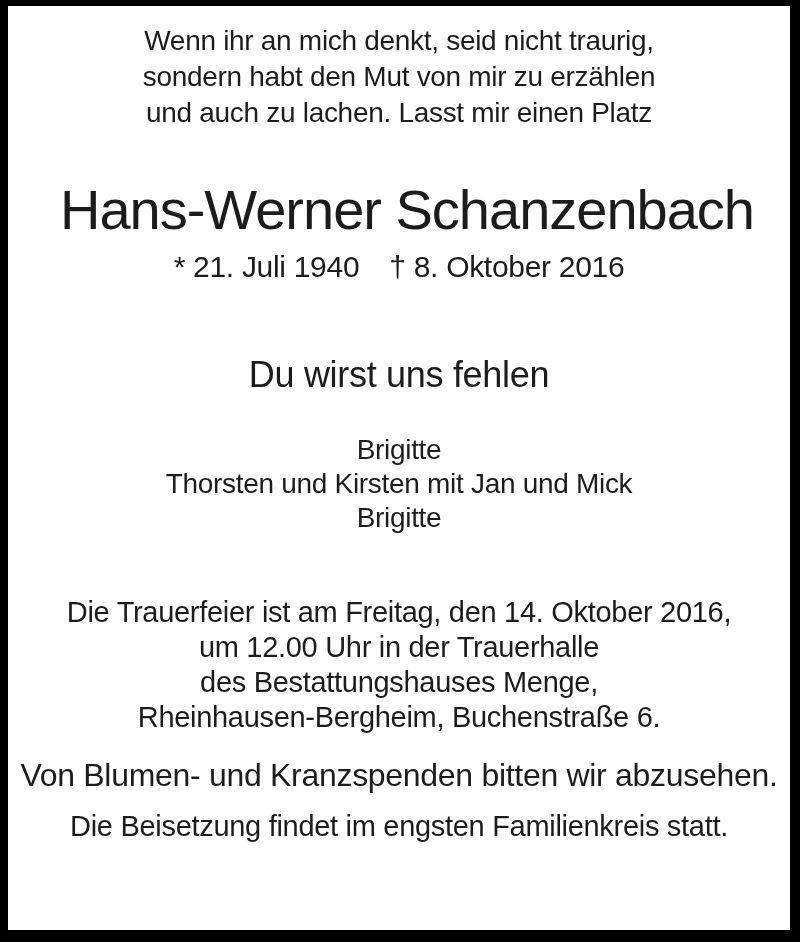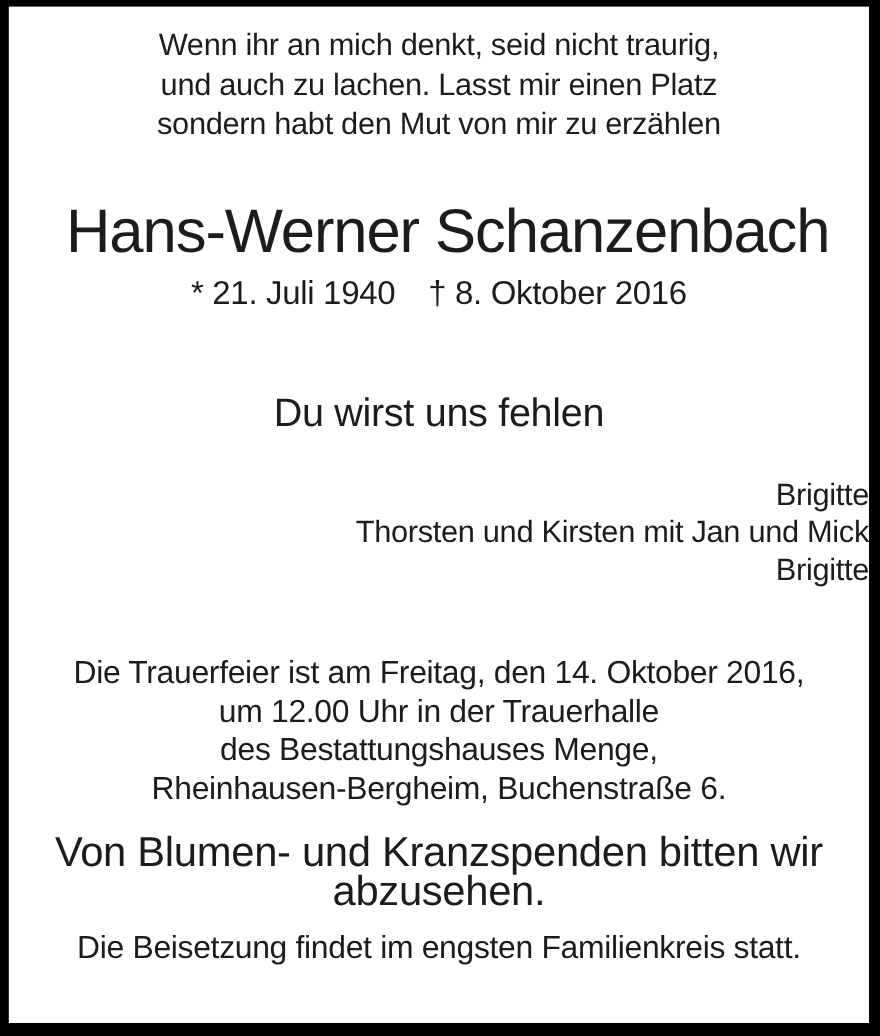--- a/index.html
+++ b/index.html
@@ -61,31 +61,30 @@
     margin-top: 70px;
     font-size: 36px;
     line-height: 36px;
     letter-spacing: -0.3px;
   }
   .mourners {
     margin-top: 40px;
     font-size: 28px;
     line-height: 34px;
     letter-spacing: -0.3px;
-    text-align: right;
   }
   .service {
     margin-top: 60px;
     font-size: 29px;
     line-height: 35px;
     letter-spacing: -0.3px;
   }
   .note-flowers {
     margin-top: 22px;
-    font-size: 38px;
+    font-size: 32px;
     line-height: 36px;
     letter-spacing: -0.3px;
   }
   .note-burial {
     margin-top: 15px;
     font-size: 29px;
     line-height: 36px;
     letter-spacing: -0.3px;
   }
   .line {
@@ -93,22 +92,22 @@
   }
 </style>
 </head>
 <body>
 
 <div class="scan-frame">
   <div class="paper">
 
     <div class="epigraph">
       <span class="line">Wenn ihr an mich denkt, seid nicht traurig,</span>
+      <span class="line">sondern habt den Mut von mir zu erzählen</span>
       <span class="line">und auch zu lachen. Lasst mir einen Platz</span>
-      <span class="line">sondern habt den Mut von mir zu erzählen</span>
     </div>
 
     <h1 class="name">Hans-Werner Schanzenbach</h1>
 
     <div class="dates">
       <span class="birth-part"><span class="sym">*</span><span>21. Juli 1940</span></span><span class="death-part"><span class="sym">†</span><span>8. Oktober 2016</span></span>
     </div>
 
     <div class="farewell">Du wirst uns fehlen</div>
 

